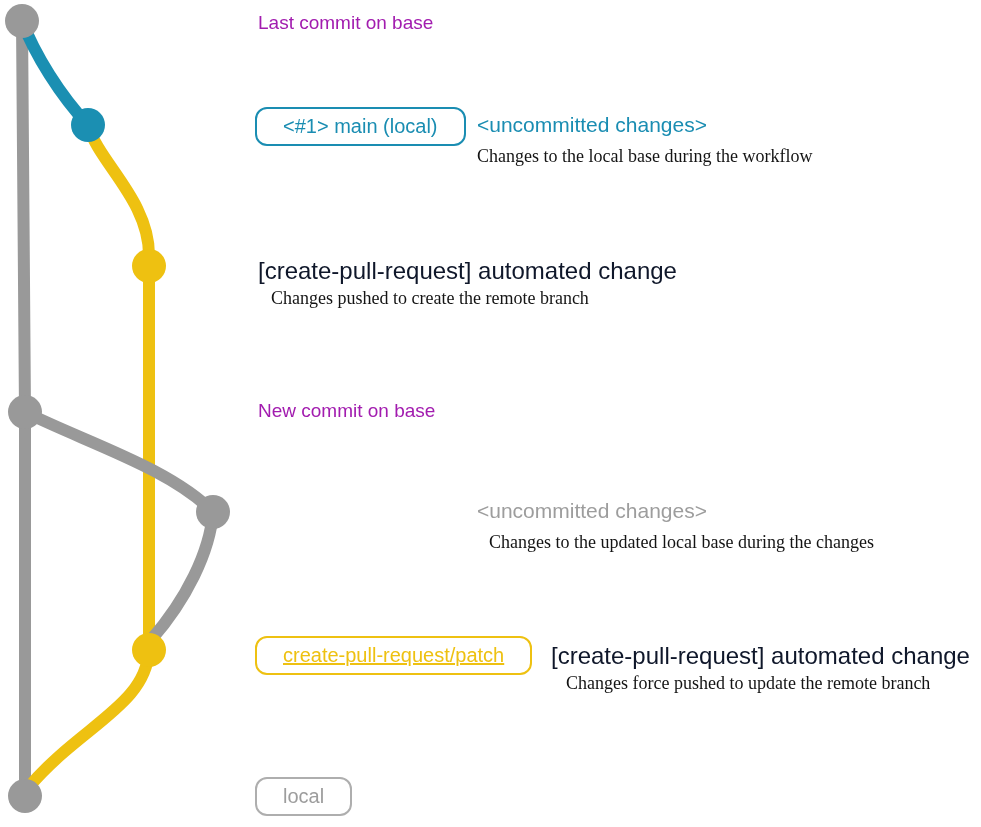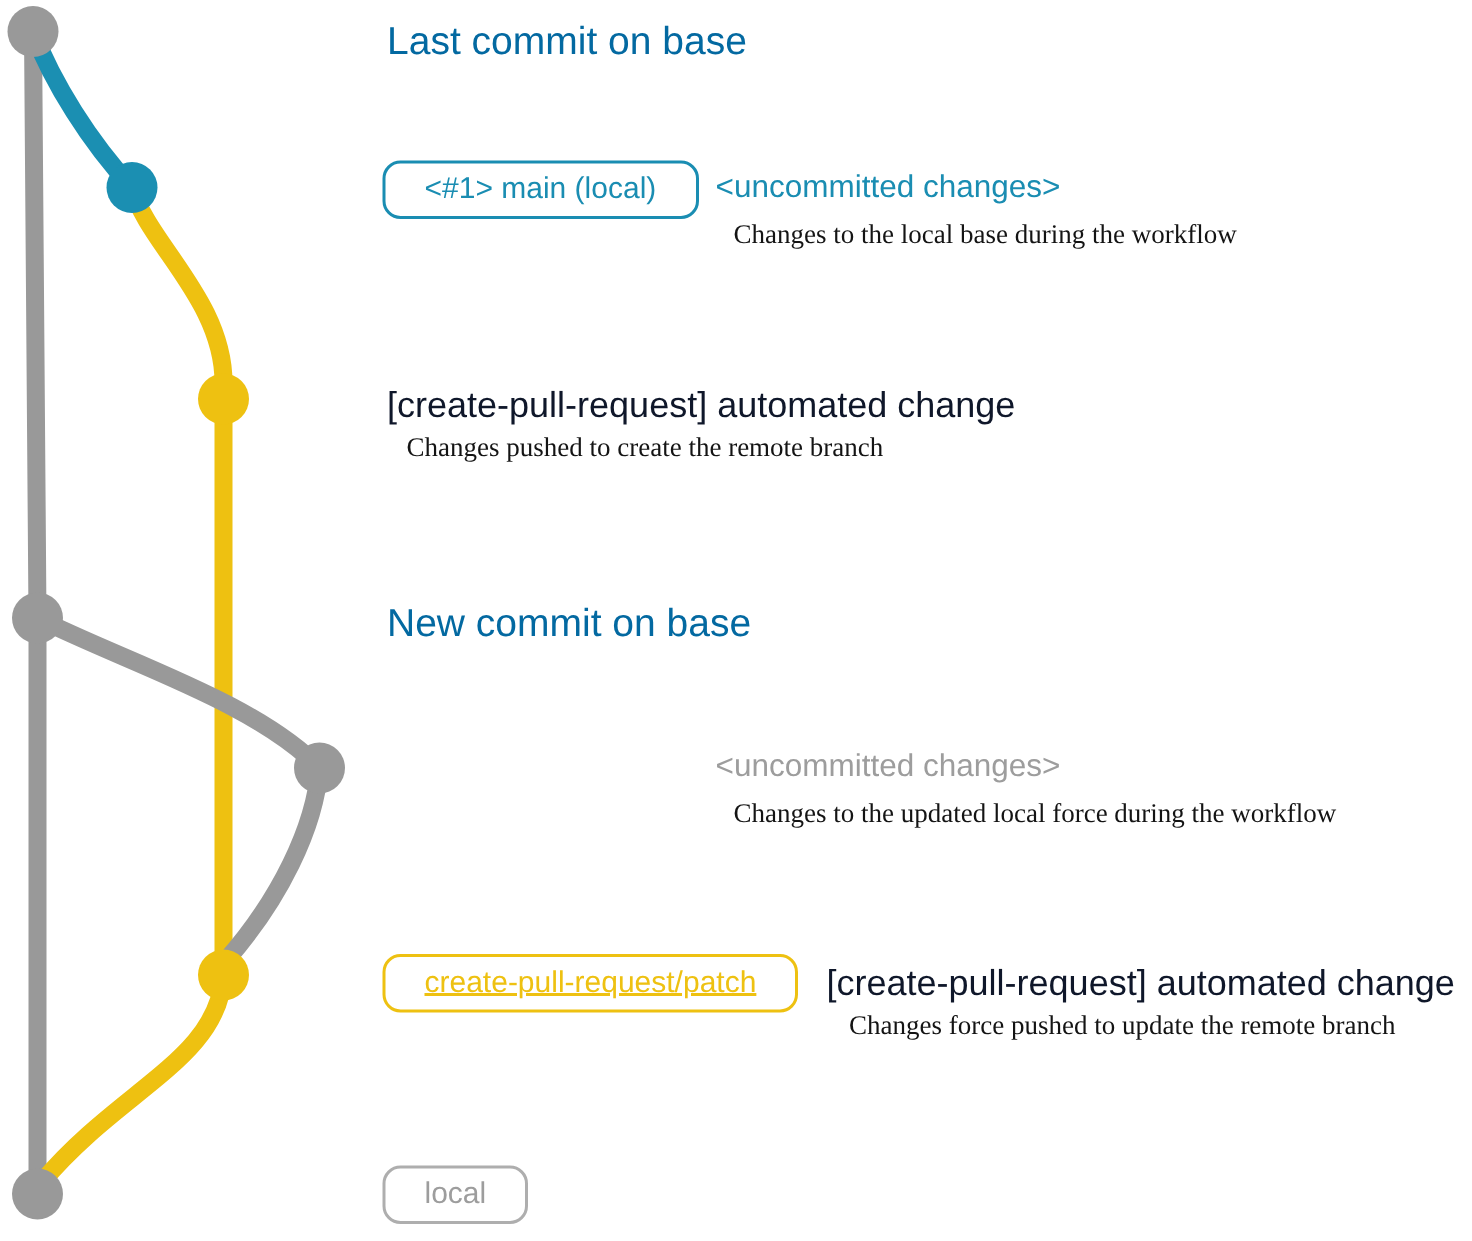--- a/index.html
+++ b/index.html
@@ -8,21 +8,21 @@
     width: 981px;
     height: 827px;
     background: #ffffff;
     overflow: hidden;
     font-family: "Liberation Sans", "DejaVu Sans", sans-serif;
   }
   .graph-svg { position: absolute; left: 0; top: 0; }
 
   .txt { position: absolute; white-space: nowrap; }
 
-  .g-label   { font-size: 26px; color: #0369a1; }
+  .g-label   { font-size: 19px; color: #a21caf; }
   .teal-text { font-size: 21px; color: #1a8db2; }
   .gray-text { font-size: 21px; color: #9d9d9d; }
   .yellow-text { font-size: 24px; color: #0f172a; }
   .serif-desc {
     font-family: "Liberation Serif", "DejaVu Serif", serif;
     font-size: 18px;
     color: #141414;
   }
 
   .badge {
@@ -64,29 +64,29 @@
     <circle cx="25" cy="412" r="17" fill="#999999"></circle>
     <circle cx="213" cy="512" r="17" fill="#999999"></circle>
     <circle cx="149" cy="650" r="17" fill="#eec111"></circle>
     <circle cx="25" cy="796" r="17" fill="#999999"></circle>
   </svg>
 
   <div class="txt g-label" style="left:258px; top:12px;">Last commit on base</div>
 
   <div class="badge badge-teal" style="left:255px; top:107px;">&lt;#1&gt; main (local)</div>
   <div class="txt teal-text" style="left:477px; top:113px;">&lt;uncommitted changes&gt;</div>
-  <div class="txt serif-desc" style="left:489px; top:146px;">Changes to the local base during the workflow</div>
+  <div class="txt serif-desc" style="left:477px; top:146px;">Changes to the local base during the workflow</div>
 
   <div class="txt yellow-text" style="left:258px; top:257px;">[create-pull-request] automated change</div>
   <div class="txt g-label" style="left:258px; top:400px;">New commit on base</div>
 
   <div class="txt serif-desc" style="left:271px; top:288px;">Changes pushed to create the remote branch</div>
 
   <div class="txt gray-text" style="left:477px; top:499px;">&lt;uncommitted changes&gt;</div>
-  <div class="txt serif-desc" style="left:489px; top:532px;">Changes to the updated local force during the workflow</div>
+  <div class="txt serif-desc" style="left:489px; top:532px;">Changes to the updated local base during the changes</div>
 
   <div class="badge badge-yellow" style="left:255px; top:636px;text-decoration:underline;">create-pull-request/patch</div>
   <div class="txt yellow-text" style="left:551px; top:642px;">[create-pull-request] automated change</div>
   <div class="txt serif-desc" style="left:566px; top:673px;">Changes force pushed to update the remote branch</div>
 
   <div class="badge badge-gray" style="left:255px; top:777px;">local</div>
 
 </div>
 
 </body></html>

